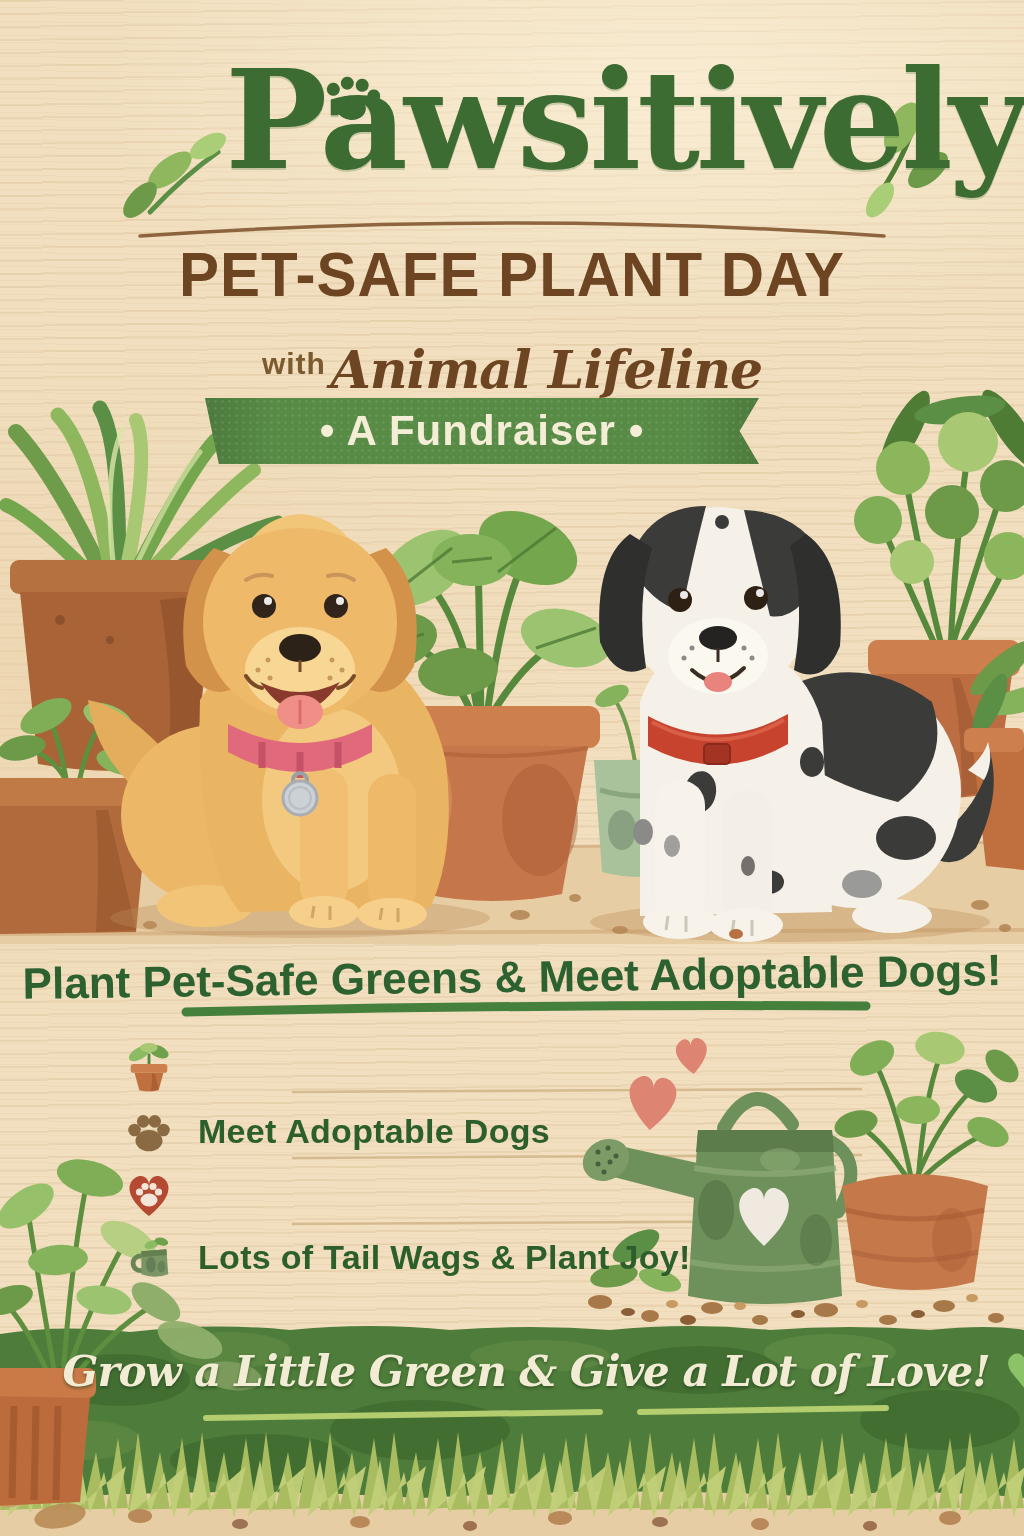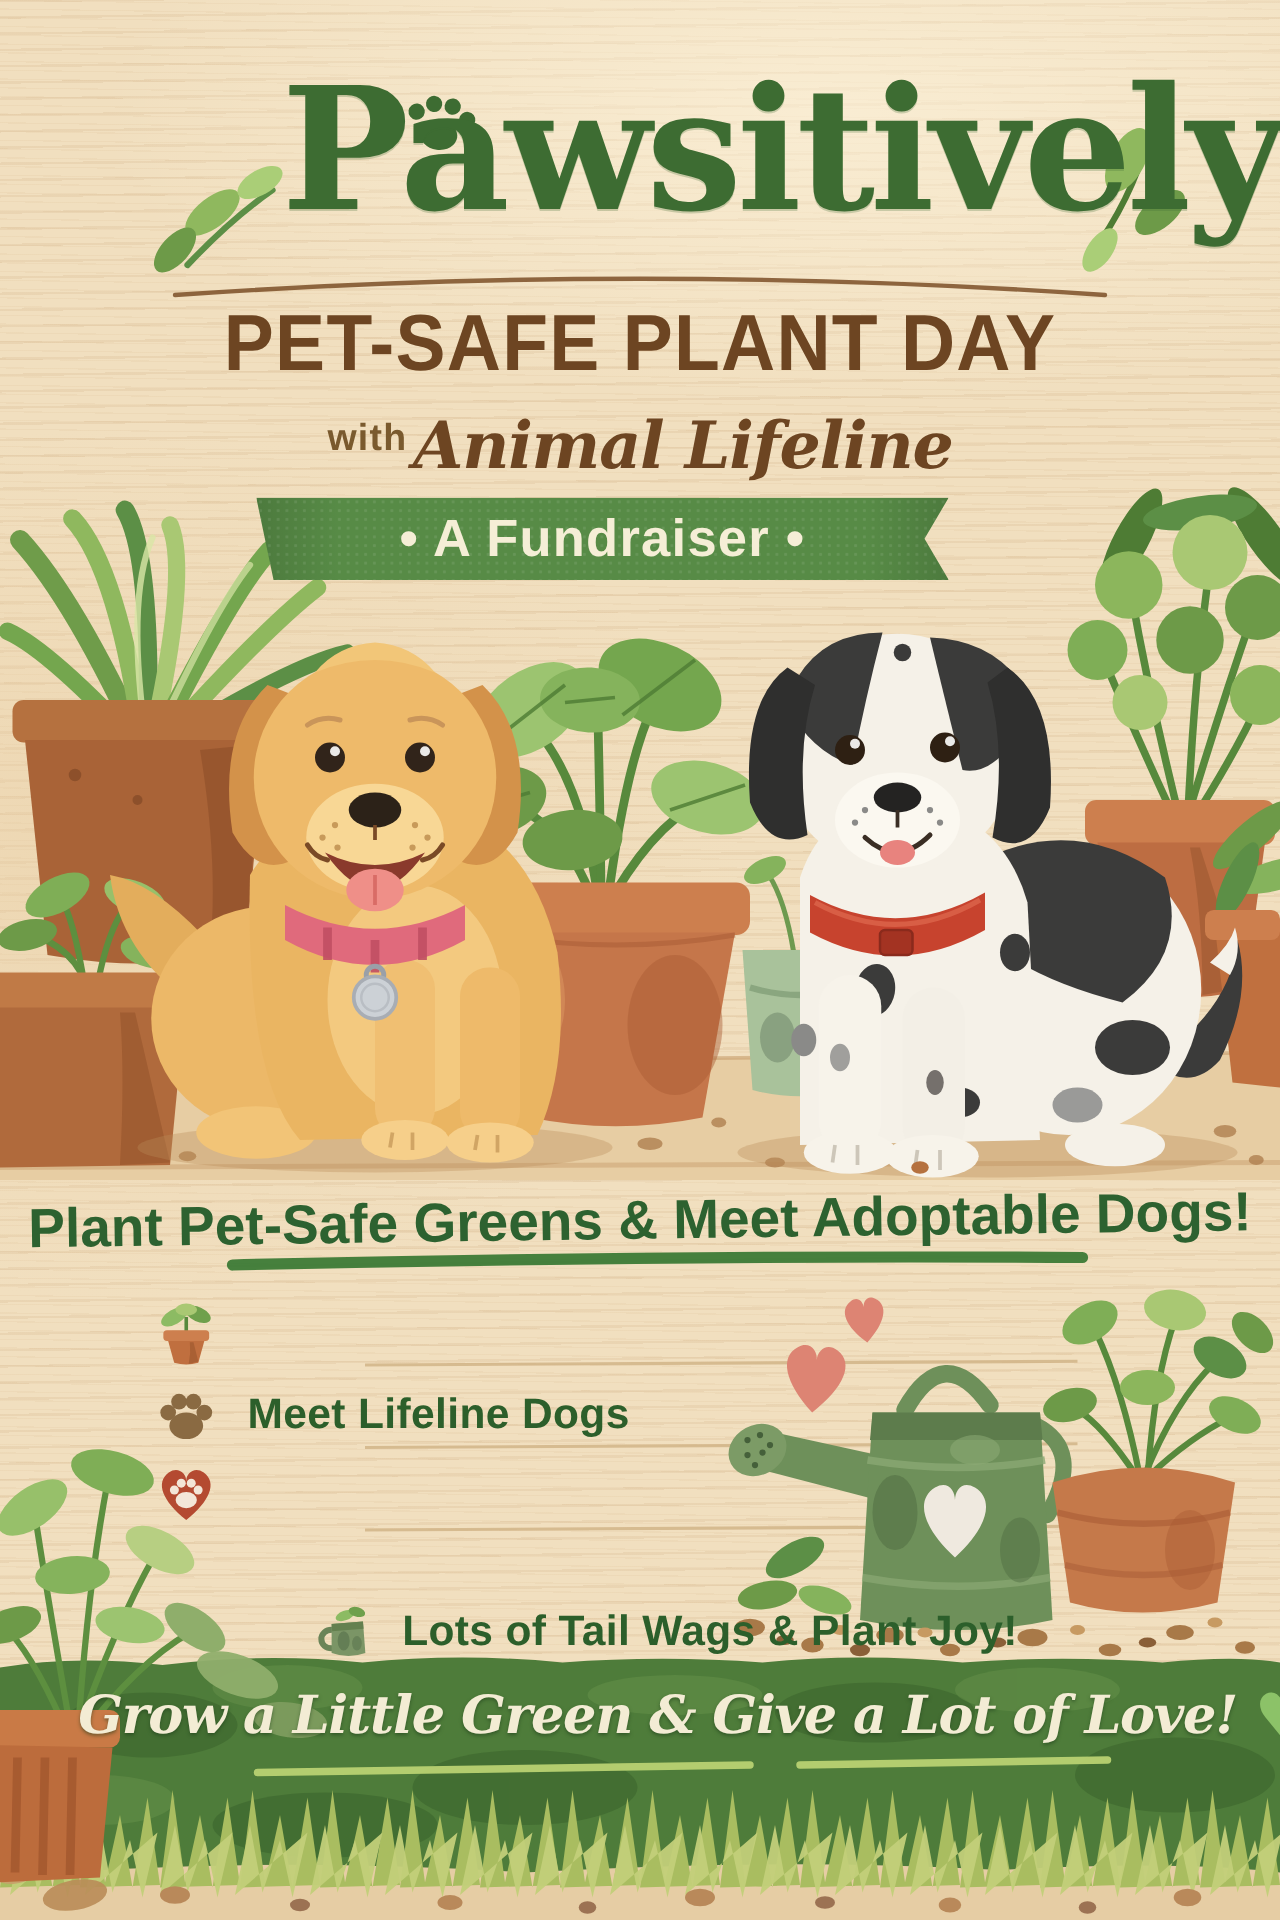--- a/index.html
+++ b/index.html
@@ -19,21 +19,21 @@
   .script-title{
     top:52px;font-family:"DejaVu Serif",serif;font-weight:bold;
     font-size:136px;line-height:1;color:#3d6c32;letter-spacing:-4px;
     text-shadow:0 2px 0 rgba(62,109,51,.25);
     text-align:right;
   }
   .main-title{
     top:240px;font-weight:bold;font-size:60px;letter-spacing:1px;color:#6d4522;
     transform:scaleY(1.06);
   }
-  .subtitle{top:326px;color:#6d4522;}
+  .subtitle{top:339px;color:#6d4522;}
   .subtitle .with{font-size:30px;font-weight:bold;vertical-align:14px;letter-spacing:1px;color:#7a5a2e;}
   .subtitle .org{font-family:"DejaVu Serif",serif;font-style:italic;font-weight:bold;font-size:52px;letter-spacing:-1px;}
   .ribbon{
     top:398px;left:205px;width:554px;height:66px;line-height:66px;text-align:center;
     background-color:#578b46;
     background-image:radial-gradient(rgba(255,255,255,.09) 1px, rgba(0,0,0,0) 1.6px),
       linear-gradient(90deg, rgba(0,0,0,.12), rgba(0,0,0,0) 12%, rgba(0,0,0,0) 88%, rgba(0,0,0,.12));
     background-size:7px 7px,100% 100%;
     clip-path:polygon(0% 0%,100% 0%,96.5% 50%,100% 100%,2.5% 100%);
     color:#f5eed6;font-size:42px;font-weight:bold;letter-spacing:1px;
@@ -547,37 +547,37 @@
   <div class="abs bullet-row" style="top:1102px;">
     <span class="icon-box">
       <svg width="54" height="54" viewBox="0 0 56 56">
         <ellipse cx="28" cy="38" rx="14" ry="11" fill="#8a6a42"></ellipse>
         <circle cx="13" cy="27" r="6.5" fill="#8a6a42"></circle>
         <circle cx="22" cy="18" r="6.5" fill="#8a6a42"></circle>
         <circle cx="34" cy="18" r="6.5" fill="#8a6a42"></circle>
         <circle cx="43" cy="27" r="6.5" fill="#8a6a42"></circle>
       </svg>
     </span>
-    <span class="lbl">Meet Lifeline Dogs</span>
+    <span class="lbl">Meet Adoptable Dogs</span>
   </div>
 
   <div class="abs bullet-row" style="top:1164px;">
     <span class="icon-box">
       <svg width="56" height="56" viewBox="0 0 56 56">
         <path d="M28,51 C9,36 3,21 14,13 C21,8 28,13 28,20 C28,13 35,8 42,13 C53,21 47,36 28,51 Z" fill="#b44a31"></path>
         <ellipse cx="28" cy="35" rx="8.5" ry="6.5" fill="#f3e6d8"></ellipse>
         <circle cx="18.5" cy="27" r="3.6" fill="#f3e6d8"></circle>
         <circle cx="24" cy="21.5" r="3.6" fill="#f3e6d8"></circle>
         <circle cx="32" cy="21.5" r="3.6" fill="#f3e6d8"></circle>
         <circle cx="37.5" cy="27" r="3.6" fill="#f3e6d8"></circle>
       </svg>
     </span>
   </div>
 
-  <div class="abs bullet-row" style="top:1276px;justify-content:center;">
+  <div class="abs bullet-row" style="top:1228px;">
     <span class="icon-box">
       <svg width="54" height="54" viewBox="0 0 56 56">
         <ellipse cx="31" cy="15" rx="8" ry="4" fill="#8cbb63" transform="rotate(-20 31 15)"></ellipse>
         <ellipse cx="41" cy="12" rx="7" ry="4" fill="#6fa04c" transform="rotate(15 41 12)"></ellipse>
         <path d="M22,27 C8,25 8,44 22,42" stroke="#6a8458" stroke-width="5" fill="none"></path>
         <path d="M20,22 L46,20 L48,46 Q34,51 20,46 Z" fill="#7b9566"></path>
         <path d="M20,22 L46,20 L46.5,26 L20.5,28 Z" fill="#64804f"></path>
         <ellipse cx="30" cy="36" rx="5" ry="8" fill="#55704a" opacity=".6"></ellipse>
         <ellipse cx="41" cy="38" rx="4" ry="6" fill="#55704a" opacity=".5"></ellipse>
       </svg>

